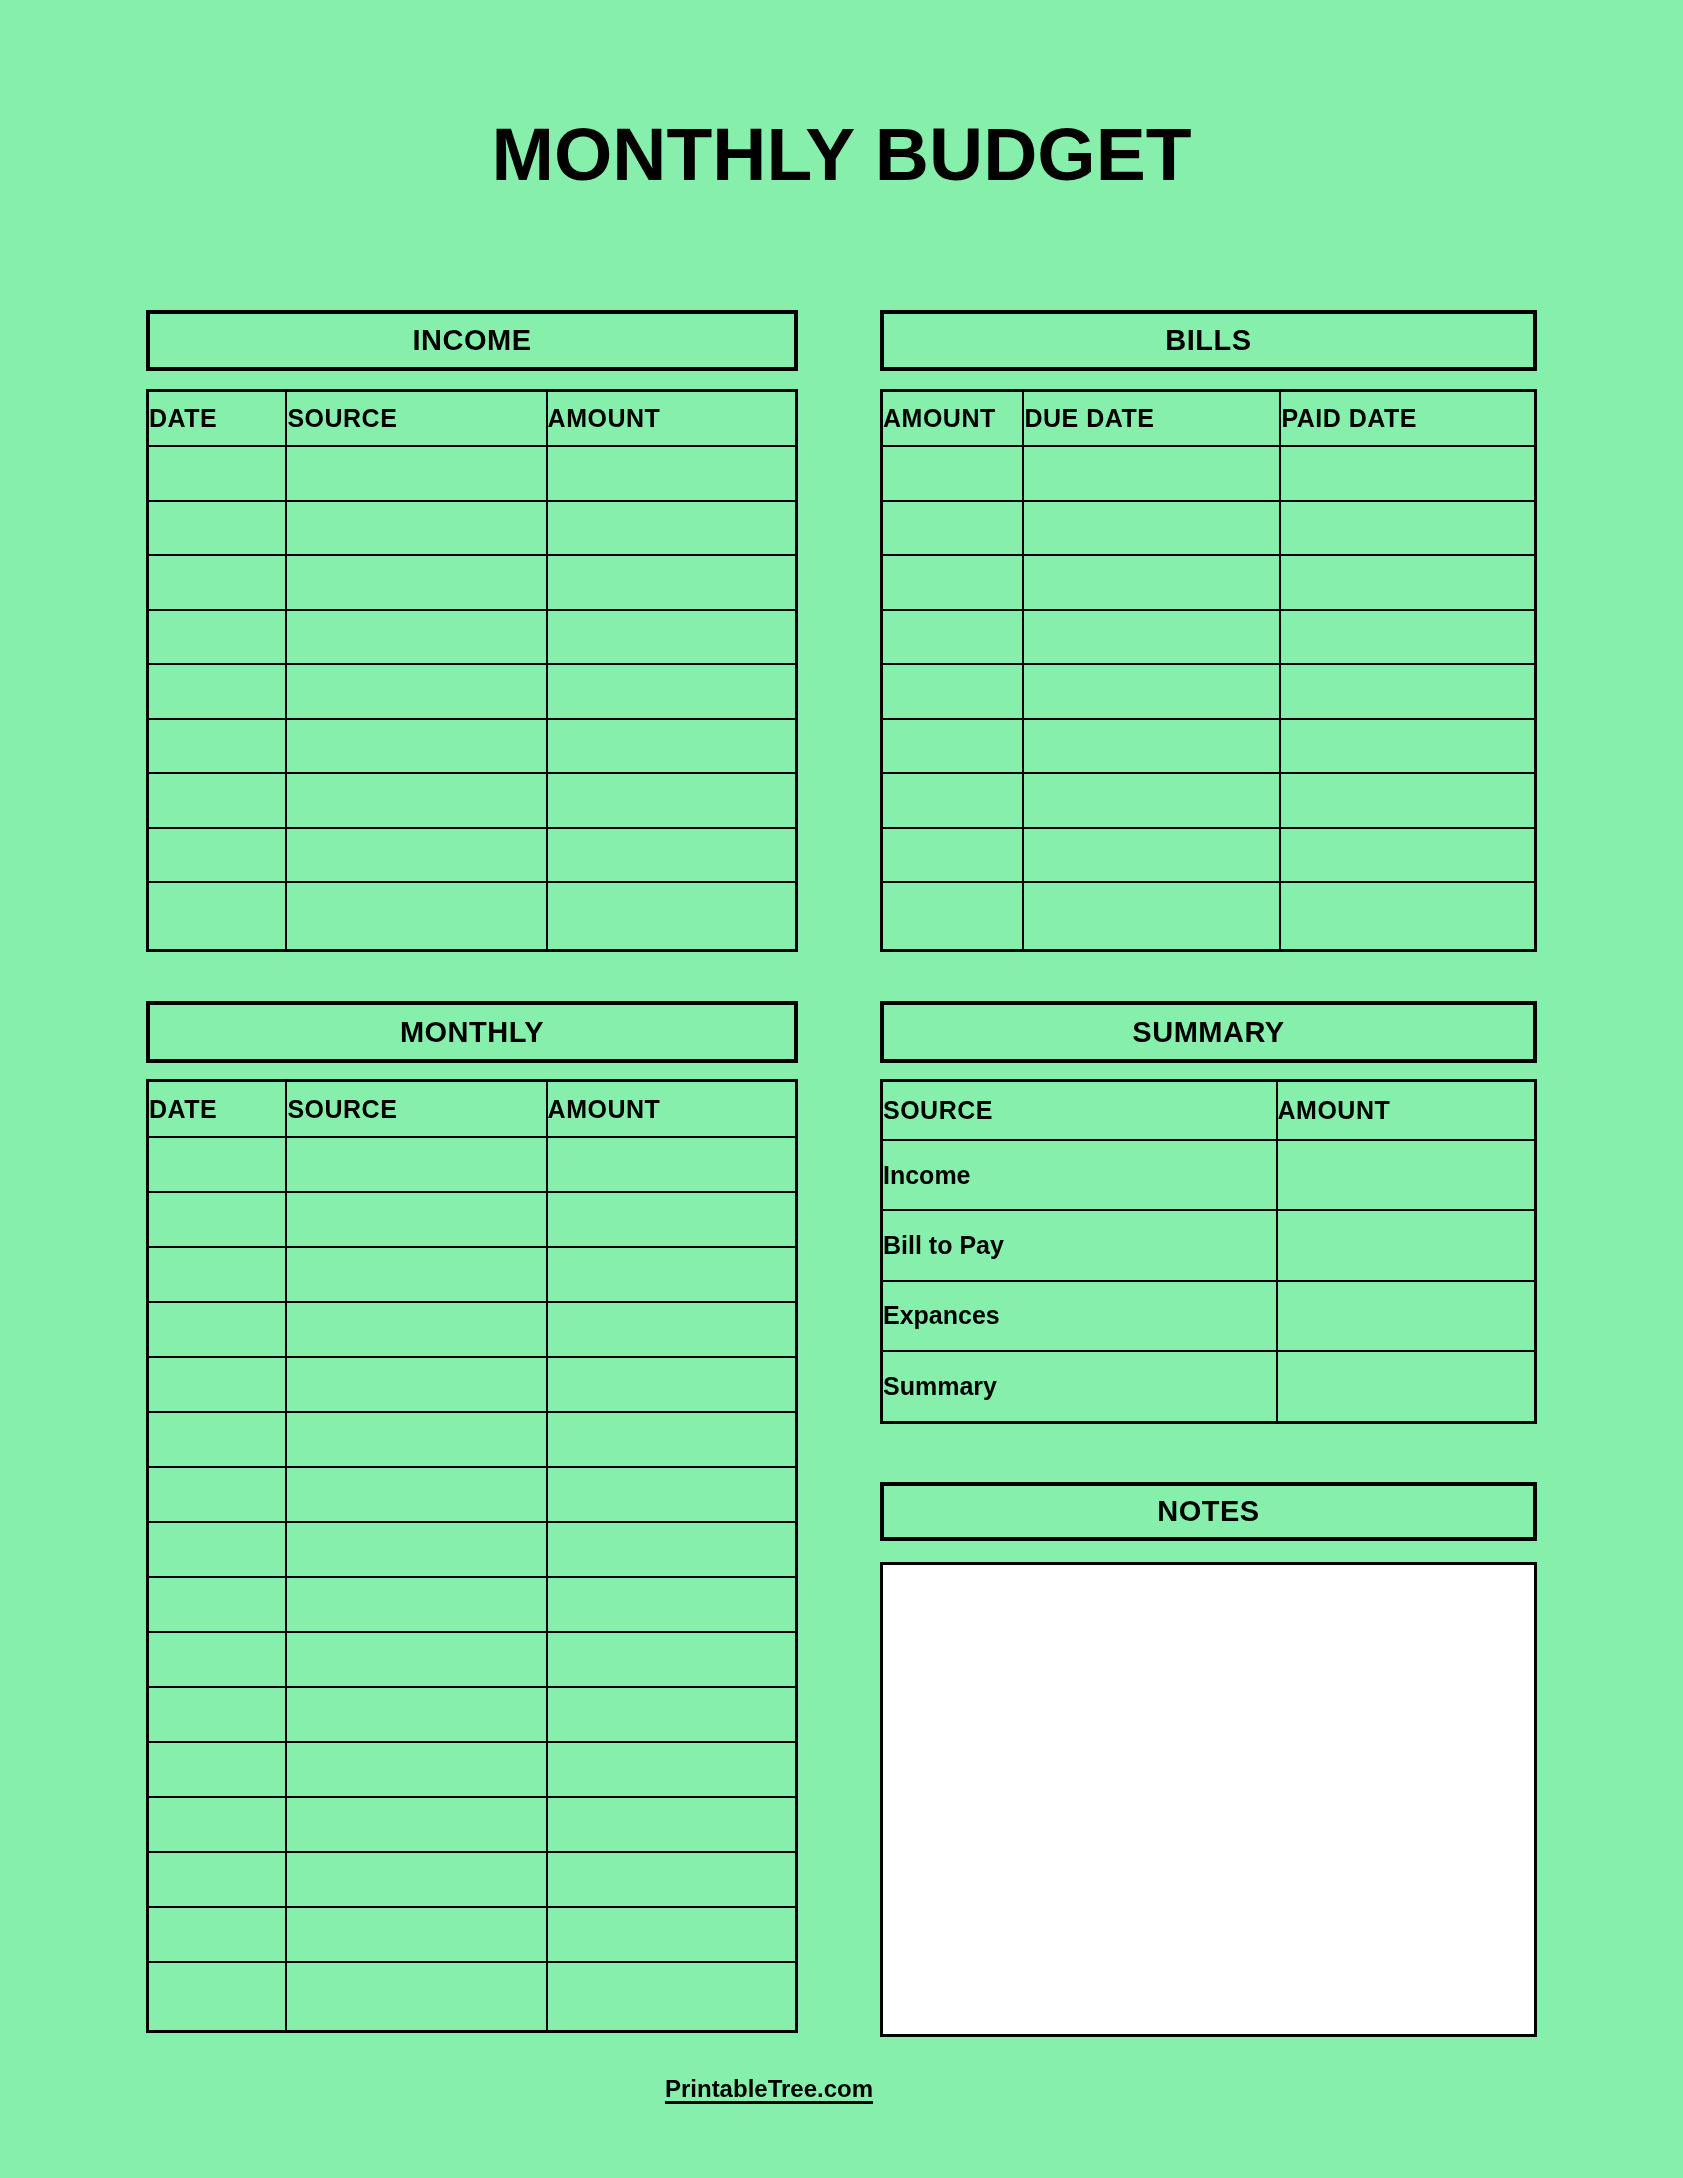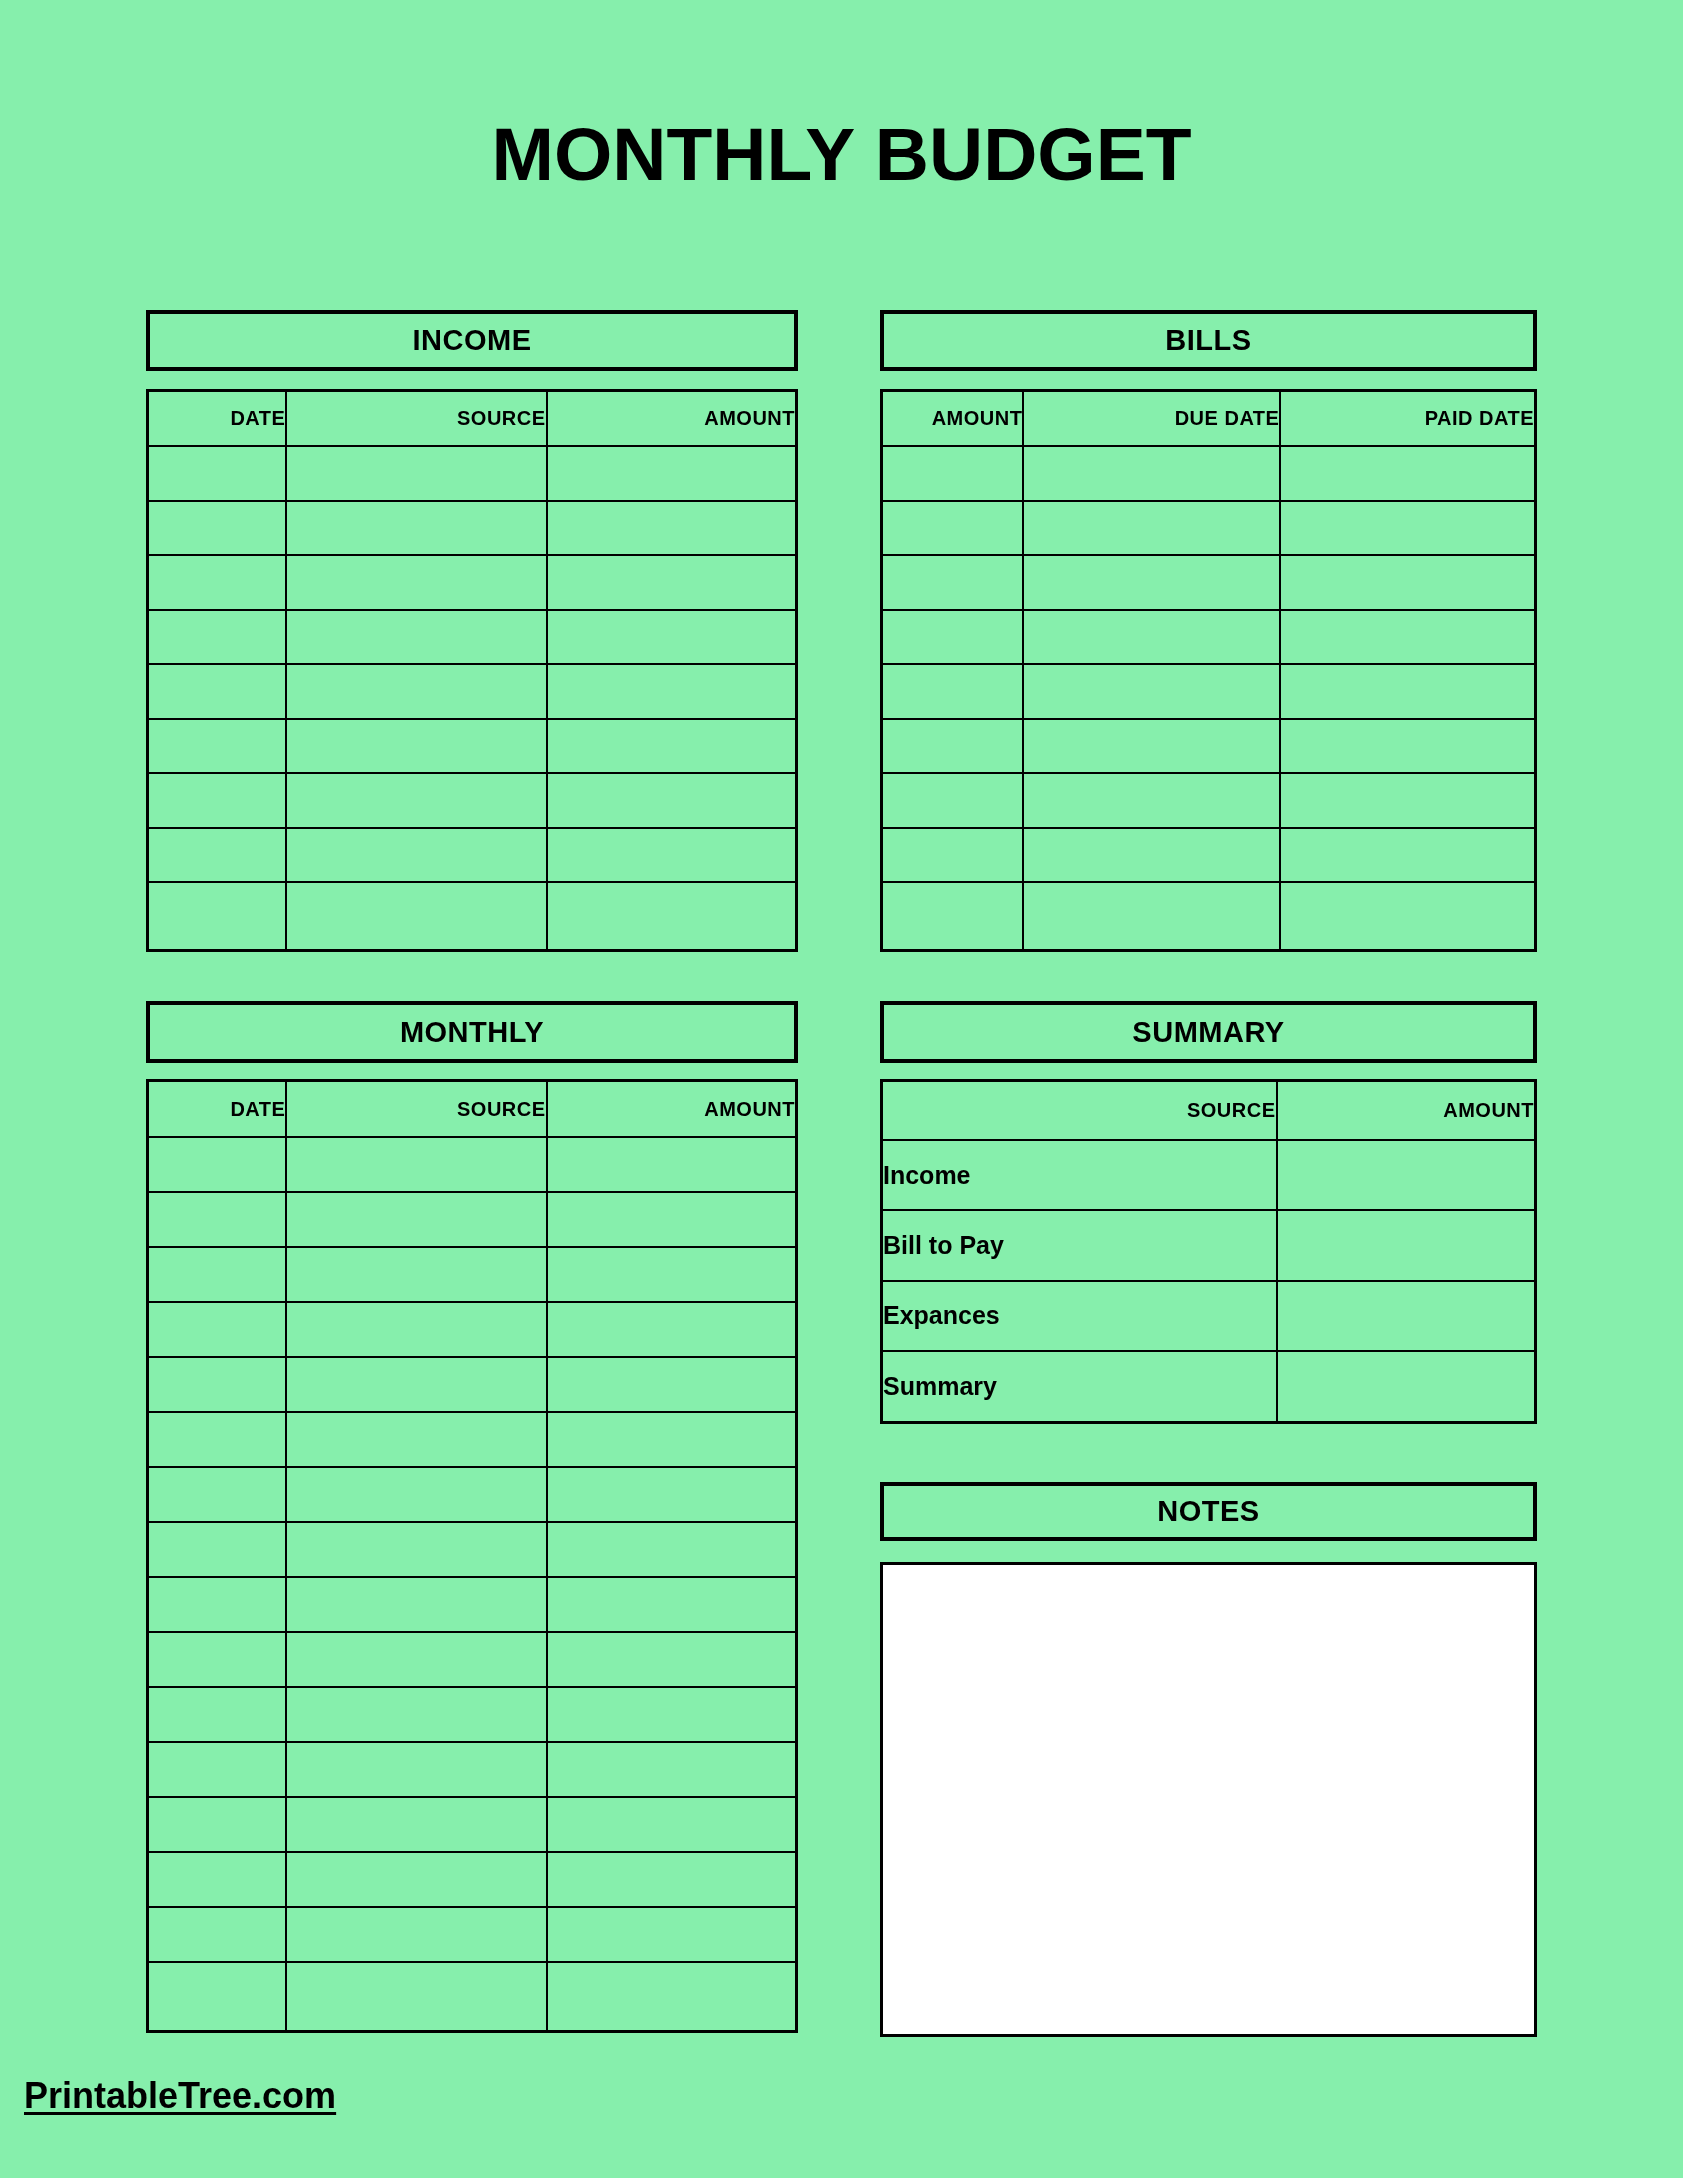--- a/index.html
+++ b/index.html
@@ -35,44 +35,43 @@
     display:flex; align-items:center; justify-content:center;
     font-weight:bold; font-size:29px; letter-spacing:0.5px;
   }
 
   table.grid {
     border-collapse:collapse; table-layout:fixed;
     border:3px solid #000;
   }
   table.grid th, table.grid td { border:2px solid #000; padding:0; }
   table.grid th {
-    font-weight:bold; font-size:20px; text-align:right;
+    font-weight:bold; font-size:25px; text-align:left;
     letter-spacing:0.5px;
   }
   .t-income th, .t-bills th { height:53px; }
   .t-expanses th { height:54px; }
   .t-summary th { height:57px; }
 
   td.sum-label {
     font-size:25px; font-weight:bold; text-align:left;
     padding-left:16px; vertical-align:middle;
   }
   td.sum-label.total { text-align:center; padding-left:0; }
 
   .notes-box { border:3px solid #000; background:#fff; }
 
   .footer-link {
     left:0; top:2075px; width:1538px;
-    text-align:left;
-    font-size:36px; font-weight:bold;
+    text-align:center;
+    font-size:24px; font-weight:bold;
     text-decoration:underline;
     text-decoration-thickness:3px;
     text-underline-offset:4px;
     white-space:nowrap;
-    margin-left:24px;
   }
 </style>
 </head>
 <body>
 
 <div class="page">
 
   <div class="abs page-title">MONTHLY BUDGET</div>
 
 

